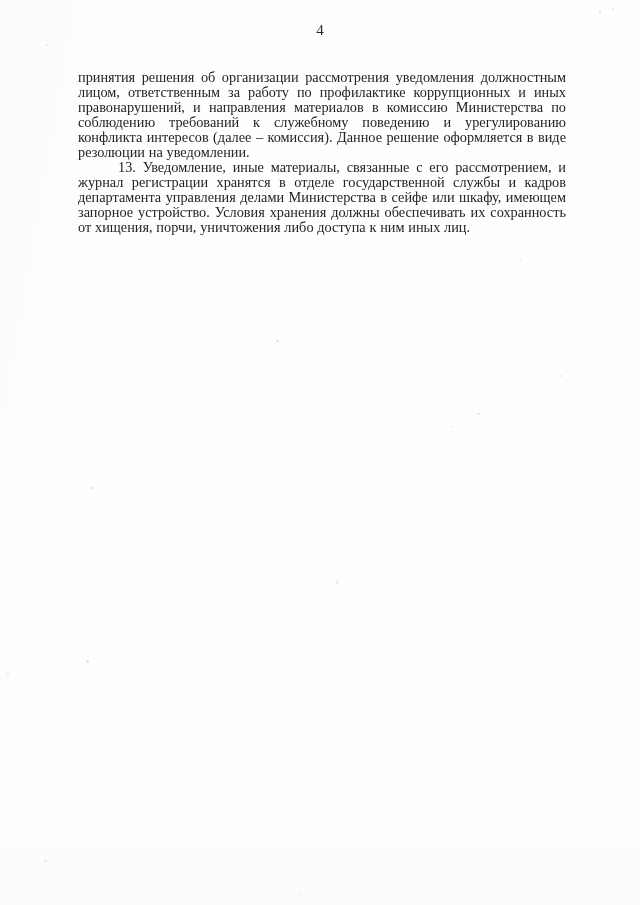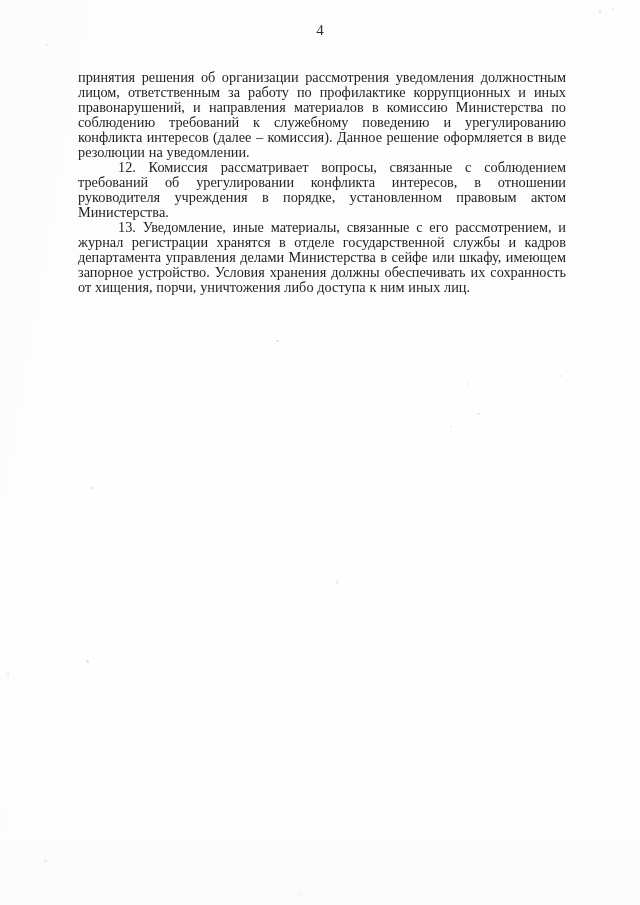--- a/index.html
+++ b/index.html
@@ -67,21 +67,20 @@
 <body>
 
 <div class="page">
 
   <div class="scan-tint"></div>
 
   <div class="page-number">4</div>
 
   <div class="body-text">
     <p class="para">принятия решения об организации рассмотрения уведомления должностным лицом, ответственным за работу по профилактике коррупционных и иных правонарушений, и направления материалов в комиссию Министерства по соблюдению требований к служебному поведению и урегулированию конфликта интересов (далее – комиссия). Данное решение оформляется в виде резолюции на уведомлении.</p>
-    <p class="para indent">12. Комиссия рассматривает вопросы, связанные с соблюдением требований об урегулировании конфликта интересов, в отношении руководителя учреждения в порядке, установленном правовым актом Министерства.</p>
     <p class="para indent">13. Уведомление, иные материалы, связанные с его рассмотрением, и журнал регистрации хранятся в отделе государственной службы и кадров департамента управления делами Министерства в сейфе или шкафу, имеющем запорное устройство. Условия хранения должны обеспечивать их сохранность от хищения, порчи, уничтожения либо доступа к ним иных лиц.</p>
   </div>
 
   <div class="speckle-layer">
       <div class="speck" style="left: 276px; top: 340px; width: 3px; height: 2px; opacity: 0.3;"></div>
       <div class="speck" style="left: 599px; top: 9px; width: 2px; height: 4px; opacity: 0.26;"></div>
       <div class="speck" style="left: 612px; top: 7px; width: 2px; height: 3px; opacity: 0.2;"></div>
       <div class="speck" style="left: 560px; top: 375px; width: 2px; height: 2px; opacity: 0.24;"></div>
       <div class="speck" style="left: 467px; top: 383px; width: 2px; height: 2px; opacity: 0.22;"></div>
       <div class="speck" style="left: 477px; top: 413px; width: 3px; height: 2px; opacity: 0.26;"></div>

